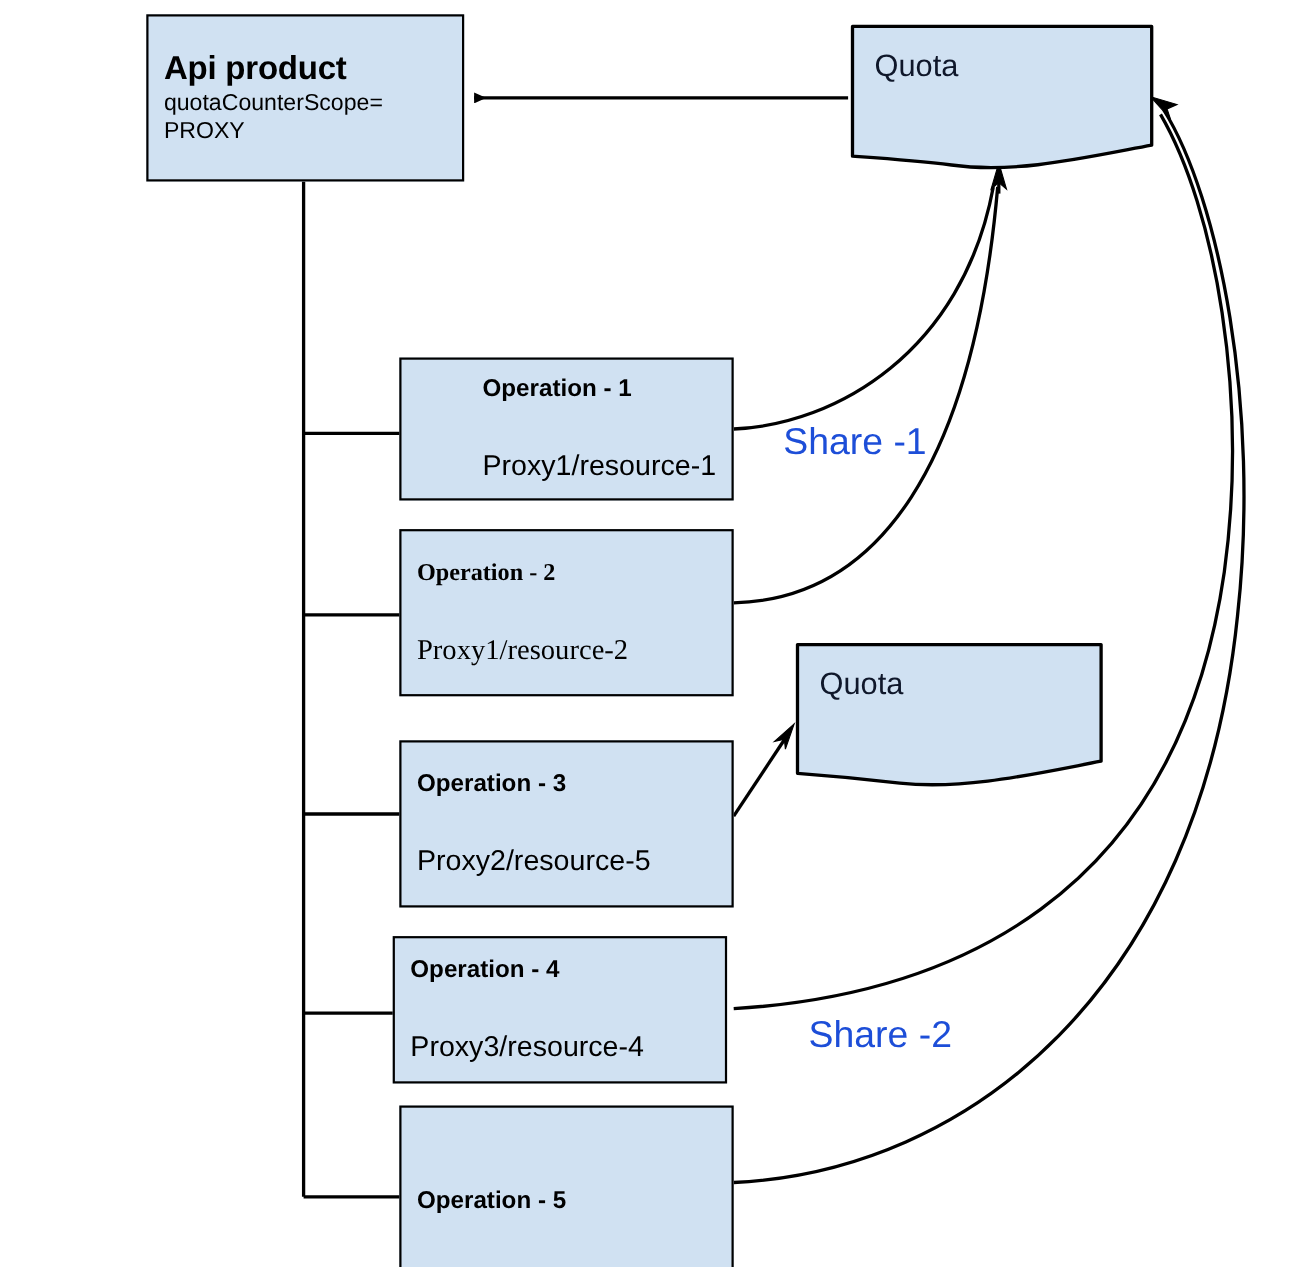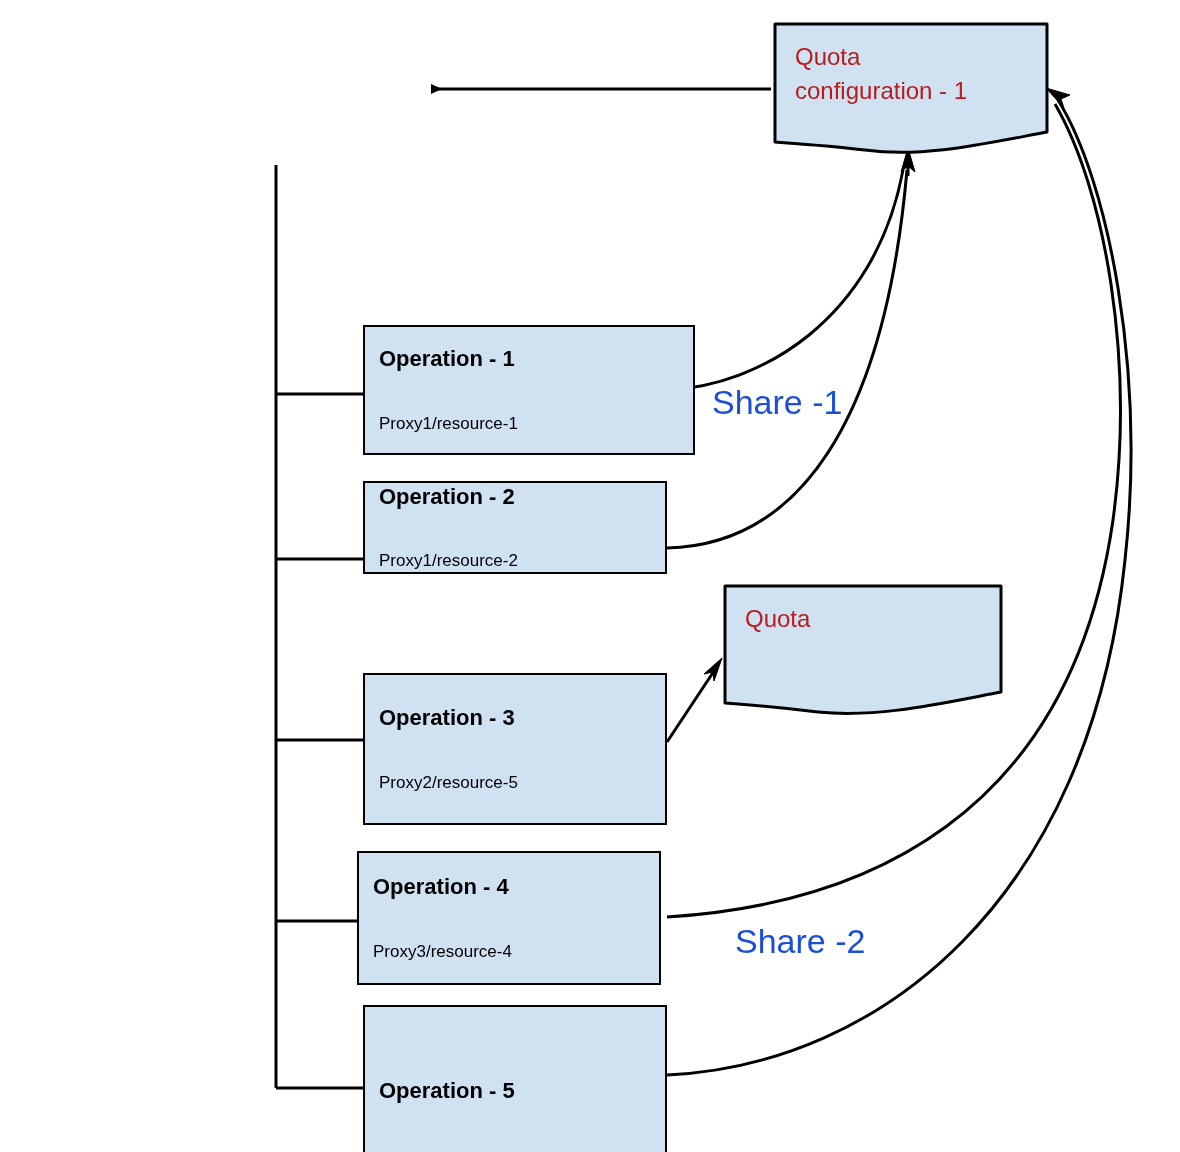--- a/index.html
+++ b/index.html
@@ -49,42 +49,42 @@
     color: #000000;
     line-height: 1.22;
   }
   .op-title {
     font-weight: bold;
     font-size: 22px;
     color: #000000;
     line-height: 1.25;
   }
   .op-sub {
-    font-size: 17px;
+    font-size: 26px;
     color: #000000;
     line-height: 1.3;
     margin-top: 40px;
   }
   .note {
     position: absolute;
     z-index: 3;
   }
   .note svg {
     position: absolute;
     left: 0;
     top: 0;
     overflow: visible;
   }
   .note .note-text {
     position: absolute;
     left: 22px;
     top: 18px;
     right: 10px;
-    font-size: 24px;
-    color: #b91c1c;
+    font-size: 28px;
+    color: #0f172a;
     line-height: 1.42;
     z-index: 2;
   }
   .edge-label {
     position: absolute;
     font-size: 34px;
     color: #1d4ed8;
     white-space: nowrap;
     z-index: 4;
   }
@@ -118,48 +118,54 @@
     <path d="M908,150 L908,176" fill="none" stroke="#000000" stroke-width="3"></path>
 
     <path d="M667,742 L718,665" fill="none" stroke="#000000" stroke-width="3"></path>
     <path d="M722,658 L704,674 L713,672 L714,681 z" fill="#000000" stroke="#000000" stroke-width="1"></path>
 
     <path d="M667,917 C860,905 1070,820 1113,520 C1135,360 1105,190 1055,104" fill="none" stroke="#000000" stroke-width="3"></path>
     <path d="M667,1075 C880,1065 1090,900 1125,560 C1146,370 1108,180 1058,100" fill="none" stroke="#000000" stroke-width="3"></path>
     <path d="M1046,88 L1070,95 L1061,99 L1064,108 z" fill="#000000" stroke="#000000" stroke-width="1"></path>
   </svg>
 
+  <div class="node" style="left:133px; top:13px; width:289px; height:152px;">
+    <div class="pad">
+      <div class="title-strong">Api product</div>
+      <div class="sub-small">quotaCounterScope=</div>
+      <div class="sub-small">PROXY</div>
+    </div>
+  </div>
 
   <div class="note" style="left:773px; top:22px; width:276px; height:132px;">
     <svg width="276" height="132" viewBox="0 0 276 132" xmlns="http://www.w3.org/2000/svg">
       <path d="M2,2 L274,2 L274,110 C210,122 150,136 92,128 C60,124 30,122 2,120 Z" fill="#d0e1f2" stroke="#000000" stroke-width="3" stroke-linejoin="round"></path>
     </svg>
     <div class="note-text">
       <div>Quota</div>
-      <div>configuration - 1</div>
     </div>
   </div>
 
   <div class="note" style="left:723px; top:584px; width:280px; height:134px;">
     <svg width="280" height="134" viewBox="0 0 280 134" xmlns="http://www.w3.org/2000/svg">
       <path d="M2,2 L278,2 L278,108 C215,120 155,134 95,128 C62,124 30,121 2,119 Z" fill="#d0e1f2" stroke="#000000" stroke-width="3" stroke-linejoin="round"></path>
     </svg>
     <div class="note-text">
       <div>Quota</div>
     </div>
   </div>
 
-  <div class="node" style="left:363px; top:325px; width:332px; height:130px;">
+  <div class="node" style="left:363px; top:325px; width:304px; height:130px;align-items:flex-end;">
     <div class="pad">
       <div class="op-title">Operation - 1</div>
       <div class="op-sub">Proxy1/resource-1</div>
     </div>
   </div>
 
-  <div class="node" style="left:363px; top:481px; width:304px; height:93px;">
+  <div class="node" style="left:363px; top:481px; width:304px; height:152px;font-family:Liberation Serif, serif;">
     <div class="pad">
       <div class="op-title">Operation - 2</div>
       <div class="op-sub">Proxy1/resource-2</div>
     </div>
   </div>
 
   <div class="node" style="left:363px; top:673px; width:304px; height:152px;">
     <div class="pad">
       <div class="op-title">Operation - 3</div>
       <div class="op-sub">Proxy2/resource-5</div>

